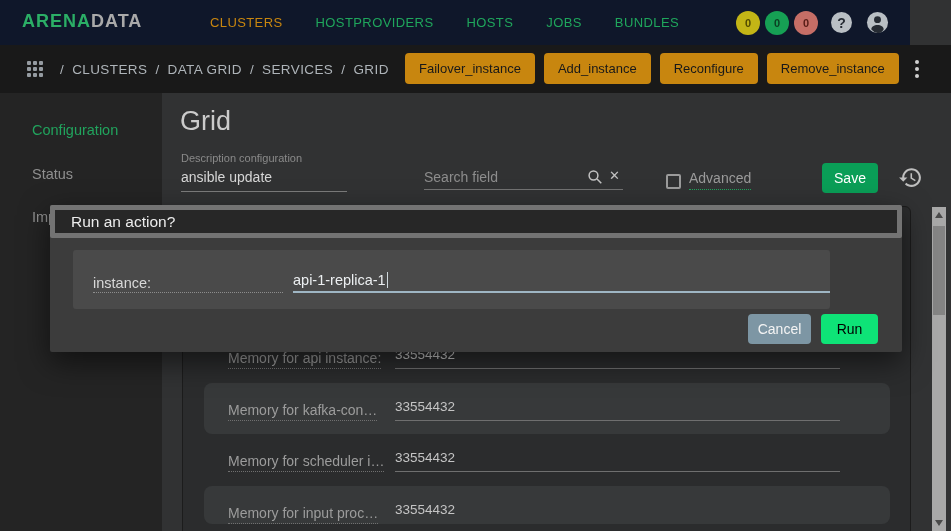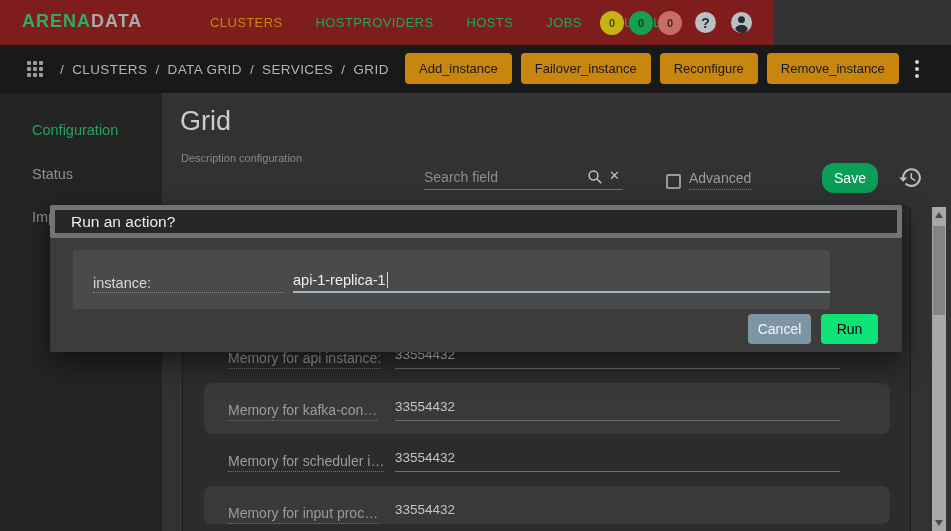--- a/index.html
+++ b/index.html
@@ -2,21 +2,21 @@
 <html><head>
 <meta charset="utf-8">
 <style>
   * { margin:0; padding:0; box-sizing:border-box; }
   html,body { background:#1a1a1a; }
   body { font-family:"Liberation Sans","DejaVu Sans",sans-serif; }
   #screen { position:relative; width:951px; height:531px; overflow:hidden;
             background:#313233; -webkit-font-smoothing:antialiased; }
 
   
-  .navbar { position:absolute; left:0; top:0; width:774px; height:45px; background:#7f1d1d; z-index:3; }
+  .navbar { position:absolute; left:0; top:0; width:910px; height:45px; background:#0f172a; z-index:3; }
   .logo { position:absolute; left:22px; top:11px; font-size:18px; font-weight:bold; letter-spacing:1px; cursor:pointer; }
   .logo .p1 { color:#2bae66; } .logo .p2 { color:#a9a9a9; }
   .nav-menu { position:absolute; left:210px; top:0; height:45px; display:flex; gap:33px; align-items:center; }
   .nav-item { font-size:13px; letter-spacing:.4px; color:#1fa65c; cursor:pointer; }
   .nav-item.active { color:#c8860f; }
   .nav-right { position:absolute; right:21px; top:0; height:45px; display:flex; align-items:center; }
   .badge { width:24px; height:24px; border-radius:50%; display:flex; align-items:center; justify-content:center;
            font-size:11px; font-weight:bold; margin-left:5px; cursor:pointer; }
   .badge.yellow { background:#c3b516; color:#514b00; }
   .badge.green  { background:#16a054; color:#0b3f22; }
@@ -57,21 +57,21 @@
   .search-field { position:absolute; left:424px; top:166px; width:199px; height:24px; border-bottom:1px solid #737373; }
   .search-field input { width:155px; background:transparent; border:none; outline:none; color:#d6d6d6;
                         font-size:14px; font-family:inherit; padding:3px 0 6px 0; }
   .search-field input::placeholder { color:#8d8d8d; opacity:1; }
   .search-glass { position:absolute; left:163px; top:3px; cursor:pointer; }
   .search-clear { position:absolute; left:185px; top:2px; font-size:13px; color:#c2c2c2; cursor:pointer; }
   .adv-check { position:absolute; left:666px; top:174px; width:15px; height:15px; border:2px solid #9b9b9b;
                border-radius:2px; cursor:pointer; }
   .adv-label { position:absolute; left:689px; top:170px; font-size:14px; color:#9b9b9b;
                border-bottom:1px dotted #1fa65c; padding-bottom:3px; cursor:pointer; }
-  .save-btn { position:absolute; left:822px; top:163px; width:56px; height:30px; border:none; border-radius:12px;
+  .save-btn { position:absolute; left:822px; top:163px; width:56px; height:30px; border:none; border-radius:4px;
               background:#0a9e57; color:#ffffff; font-size:14px; font-family:inherit; cursor:pointer; }
   .history-btn { position:absolute; left:898px; top:165px; width:25px; height:25px; cursor:pointer; }
 
   
   .fields-card { position:absolute; left:182px; top:206px; width:729px; height:362px; background:#2b2c2d;
                  border:1px solid #1c1c1c; border-radius:6px; overflow:hidden; z-index:1; }
   .frow { position:absolute; left:0; width:727px; }
   .frow .altbg { position:absolute; left:21px; top:0; width:686px; height:100%; background:#37393a; border-radius:8px; }
   .frow-label { position:absolute; left:45px; top:19px; font-size:14px; color:#9c9c9c;
                 border-bottom:1px dotted #707070; padding-bottom:2px; max-width:160px; white-space:nowrap; overflow:hidden; }
@@ -150,42 +150,45 @@
       <span class="sep">/</span>
       <span class="crumb">CLUSTERS</span>
       <span class="sep">/</span>
       <span class="crumb">DATA GRID</span>
       <span class="sep">/</span>
       <span class="crumb">SERVICES</span>
       <span class="sep">/</span>
       <span class="crumb">GRID</span>
     </div>
     <div class="action-btns">
+      <button class="action-btn">Failover_instance</button>
       <button class="action-btn">Add_instance</button>
-      <button class="action-btn">Failover_instance</button>
       <button class="action-btn">Reconfigure</button>
       <button class="action-btn">Remove_instance</button>
     </div>
     <div class="kebab">
         <i></i>
         <i></i>
         <i></i>
       </div>
   </div>
 
   <div class="sidebar">
     <ul class="side-list">
       <li class="side-item active">Configuration</li>
       <li class="side-item">Status</li>
       <li class="side-item">Import</li>
     </ul>
   </div>
 
   <div class="page-title">Grid</div>
   <div class="desc-label">Description configuration</div>
+  <div class="desc-field">
+    <input type="text" value="ansible update" style="">
+  </div>
   <div class="search-field">
     <input type="text" placeholder="Search field" style="">
     <span class="search-glass">
       <svg width="16" height="16" viewBox="0 0 16 16">
         <circle cx="6.5" cy="6.5" r="4.4" fill="none" stroke="#c2c2c2" stroke-width="1.5"></circle>
         <line x1="10" y1="10" x2="14.3" y2="14.3" stroke="#c2c2c2" stroke-width="1.5"></line>
       </svg>
     </span>
     <span class="search-clear">✕</span>
   </div>

